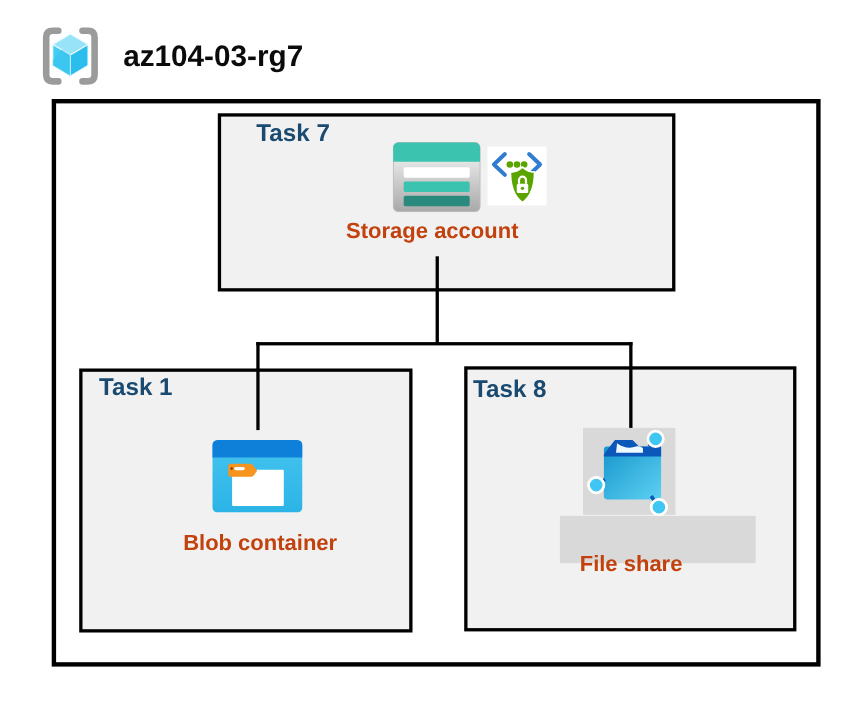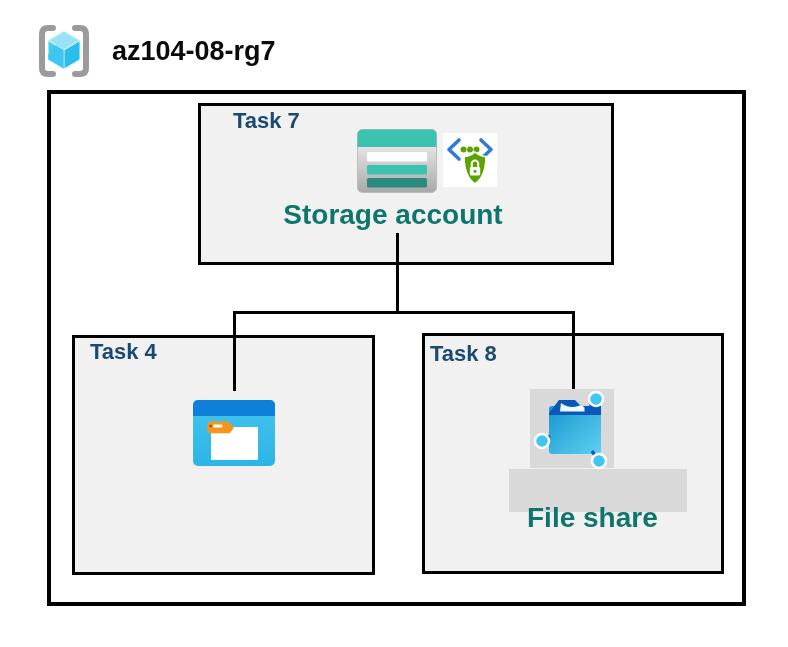--- a/index.html
+++ b/index.html
@@ -1,40 +1,40 @@
 <!DOCTYPE html>
 <html><head>
 <meta charset="utf-8">
 <style>
   html,body{margin:0;padding:0;background:#ffffff;}
   body{font-family:"Liberation Sans", sans-serif;}
   #stage{position:relative;width:788px;height:647px;background:#ffffff;overflow:hidden;}
   .box{position:absolute;background:#f1f1f1;border:3px solid #000;box-sizing:border-box;z-index:1;}
   #outer-box{position:absolute;left:47px;top:90px;width:699px;height:516px;border:4px solid #000;box-sizing:border-box;background:#fff;z-index:0;}
   .task-label{position:absolute;color:#1b4a71;font-weight:bold;font-size:22px;white-space:nowrap;z-index:3;}
-  .item-label{position:absolute;color:#0f766e;font-weight:bold;font-size:28px;white-space:nowrap;z-index:4;}
+  .item-label{position:absolute;color:#c2410c;font-weight:bold;font-size:20px;white-space:nowrap;z-index:4;}
   .rg-title{position:absolute;left:112px;top:36px;color:#0b0b0b;font-weight:bold;font-size:27px;white-space:nowrap;}
   .line{position:absolute;background:#000;z-index:2;}
   .icon{position:absolute;z-index:3;}
   #fileshare-labelbar{position:absolute;left:509px;top:469px;width:178px;height:43px;background:#d9d9d9;z-index:2;}
 </style>
 </head>
 <body>
 
 <div id="stage">
 
   <svg class="icon" style="left:36px;top:22px;z-index:5;" width="56" height="58" viewBox="0 0 56 58">
     <path d="M17 6 H12 Q6 6 6 12 V46 Q6 52 12 52 H17" stroke="#9b9b9b" stroke-width="6" fill="none" stroke-linecap="round"></path>
     <path d="M39 6 H44 Q50 6 50 12 V46 Q50 52 44 52 H39" stroke="#9b9b9b" stroke-width="6" fill="none" stroke-linecap="round"></path>
     <polygon points="28,9 44,18.5 28,28 12,18.5" fill="#98e3f7" stroke="#e8fbff" stroke-width="1"></polygon>
     <polygon points="12,18.5 28,28 28,47 12,37.5" fill="#45ccf1" stroke="#e8fbff" stroke-width="1"></polygon>
     <polygon points="44,18.5 28,28 28,47 44,37.5" fill="#2bbdec" stroke="#e8fbff" stroke-width="1"></polygon>
     <polygon points="20,23 28,28 28,47 12,37.5 12,33" fill="#35c3ee" opacity="0.6"></polygon>
   </svg>
-  <div class="rg-title">az104-08-rg7</div>
+  <div class="rg-title">az104-03-rg7</div>
 
   <div id="outer-box"></div>
 
   <div class="box" style="left:198px;top:103px;width:416px;height:162px;"></div>
   <div class="task-label" style="left:233px;top:108px;">Task 7</div>
 
   <svg class="icon" style="left:357px;top:129px;" width="80" height="64" viewBox="0 0 80 64">
     <defs>
       <linearGradient id="sg" x1="0" y1="0" x2="0" y2="1">
         <stop offset="0" stop-color="#fbfbfb"></stop>
@@ -62,37 +62,38 @@
   </svg>
 
   <div class="item-label" style="left:198px;top:199px;width:390px;text-align:center;">Storage account</div>
 
   <div class="line" style="left:396px;top:233px;width:3px;height:79px;"></div>
   <div class="line" style="left:233px;top:311px;width:342px;height:3px;"></div>
   <div class="line" style="left:233px;top:311px;width:3px;height:80px;"></div>
   <div class="line" style="left:572px;top:311px;width:3px;height:85px;"></div>
 
   <div class="box" style="left:72px;top:335px;width:303px;height:240px;"></div>
-  <div class="task-label" style="left:90px;top:339px;">Task 4</div>
+  <div class="task-label" style="left:90px;top:339px;">Task 1</div>
 
   <svg class="icon" style="left:193px;top:400px;" width="82" height="66" viewBox="0 0 82 66">
     <defs>
       <linearGradient id="bg1" x1="0" y1="0" x2="0" y2="1">
         <stop offset="0" stop-color="#45c4ef"></stop>
           <stop offset="1" stop-color="#2cb4e7"></stop>
       </linearGradient>
     </defs>
     <rect x="0" y="0" width="82" height="66" rx="5" fill="url(#bg1)"></rect>
     <path d="M5 0 h72 a5 5 0 0 1 5 5 v11 H0 V5 a5 5 0 0 1 5 -5 z" fill="#0e80d9"></path>
     <rect x="18" y="27" width="47" height="33" rx="1" fill="#ffffff"></rect>
     <path d="M17 21.5 h17.5 a2.5 2.5 0 0 1 2 1 l4.3 5.5 -3.2 4.3 a2.5 2.5 0 0 1 -2 1 H17 a2.5 2.5 0 0 1 -2.5 -2.5 v-6.8 a2.5 2.5 0 0 1 2.5 -2.5 z" fill="#f7941e"></path>
     <rect x="20" y="24.5" width="9.5" height="3" rx="1.5" fill="#ffffff"></rect>
     <circle cx="17.6" cy="26" r="1.2" fill="#8b3d00"></circle>
   </svg>
 
+  <div class="item-label" style="left:85px;top:483px;width:303px;text-align:center;">Blob container</div>
 
   <div class="box" style="left:422px;top:333px;width:302px;height:241px;"></div>
   <div class="task-label" style="left:430px;top:341px;">Task 8</div>
 
   <div id="fileshare-labelbar"></div>
 
   <svg class="icon" style="left:530px;top:389px;overflow:visible;" width="84" height="84" viewBox="0 0 84 84">
     <defs>
       <linearGradient id="fs" x1="0" y1="0" x2="1" y2="1">
         <stop offset="0" stop-color="#1697cd"></stop>

